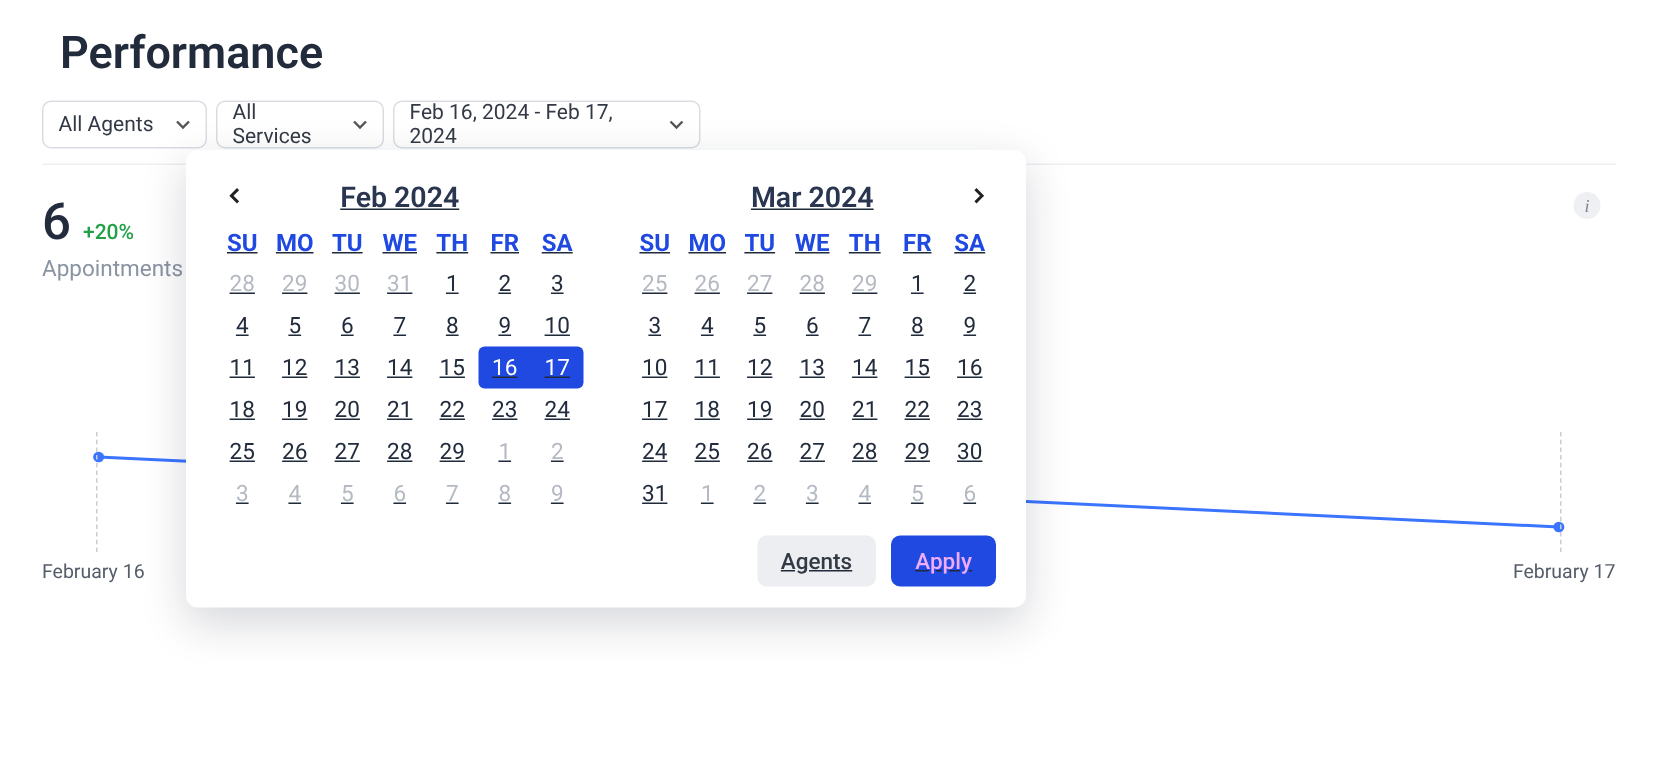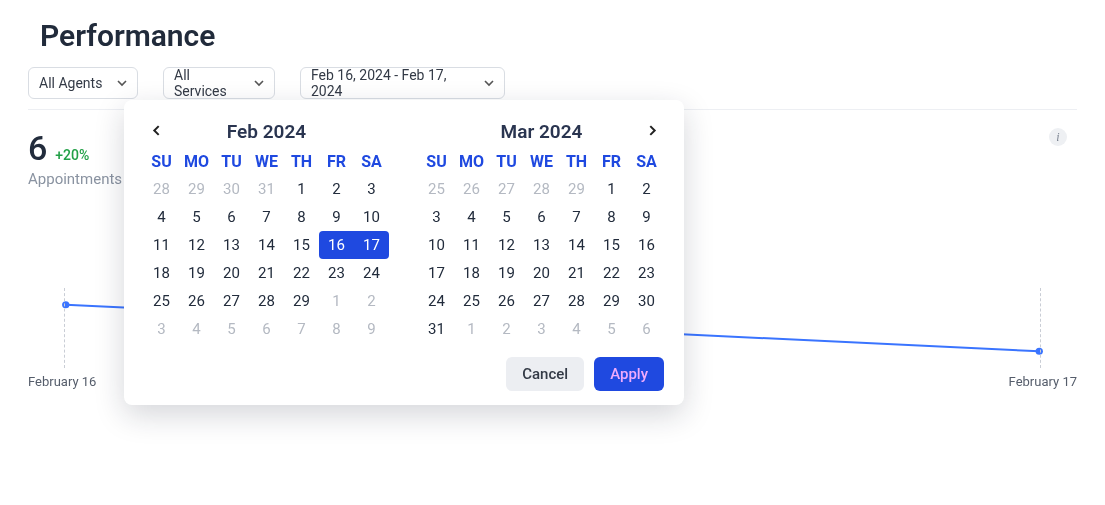--- a/index.html
+++ b/index.html
@@ -11,21 +11,21 @@
     --green:#22a047;
     --red:#b63a3a;
     --bg:#ffffff;
   }
   *{box-sizing:border-box;font-family:-apple-system,BlinkMacSystemFont,"Segoe UI",Roboto,Arial,sans-serif;}
   body{margin:0;background:#fff;color:var(--text);}
   .page{position:relative;width:1105px;height:505px;padding:18px 28px;}
 
   h1[data-name="page-title"]{font-size:30px;font-weight:600;margin:0 0 14px 12px;color:#212b3b;}
 
-  .filters{display:flex;gap:25px;margin-bottom:10px;}
+  .filters{display:flex;gap:6px;margin-bottom:10px;}
   .select{
     display:flex;align-items:center;justify-content:space-between;
     height:32px;padding:0 10px;border:1px solid var(--border);border-radius:6px;
     background:#fff;font-size:14px;color:#333a46;cursor:pointer;
   }
   .select .chev{margin-left:10px;}
   .sel-agents{width:110px;}
   .sel-services{width:112px;}
   .sel-daterange{width:205px;}
 
@@ -52,21 +52,21 @@
   .chart-wrap{position:relative;margin-top:100px;height:110px;}
   .chart-wrap svg{width:100%;height:80px;display:block;}
   .x-labels{display:flex;justify-content:space-between;font-size:13px;color:#555d6b;margin-top:6px;}
   .vline{position:absolute;top:0;bottom:30px;width:0;border-left:1px dashed #c9cdd5;}
   .vline.left{left:36px;}
   .vline.right{right:36px;}
 
   
   .popover{
     position:absolute;top:100px;left:124px;width:560px;background:#fff;border-radius:8px;
-    box-shadow:0 10px 30px rgba(20,30,50,.18);padding:16px 20px 14px 20px;z-index:10;
+    box-shadow:0 10px 30px rgba(20,30,50,.18);padding:16px 20px 14px 20px;z-index:10;text-decoration:underline;
   }
   .months{display:flex;gap:30px;}
   .month{flex:1;}
   .month-header{display:flex;align-items:center;justify-content:center;position:relative;height:30px;margin-bottom:6px;}
   .month-title{font-size:19px;font-weight:600;color:#2a3550;}
   .nav-btn{position:absolute;top:2px;width:24px;height:24px;display:flex;align-items:center;justify-content:center;cursor:pointer;}
   .nav-prev{left:0;}
   .nav-next{right:0;}
   .nav-btn svg{width:11px;height:11px;}
 
@@ -276,17 +276,17 @@
             <div class="cell muted" data-name="calendar-day">1</div>
             <div class="cell muted" data-name="calendar-day">2</div>
             <div class="cell muted" data-name="calendar-day">3</div>
             <div class="cell muted" data-name="calendar-day">4</div>
             <div class="cell muted" data-name="calendar-day">5</div>
             <div class="cell muted" data-name="calendar-day">6</div>
           </div>
         </div>
       </div>
     <div class="pop-actions">
-      <button class="btn btn-cancel" data-name="cancel-button">Cancel</button>
+      <button class="btn btn-cancel" data-name="cancel-button">Agents</button>
       <button class="btn btn-apply" data-name="apply-button">Apply</button>
     </div>
   </div>
 </div>
 
 </body></html>

